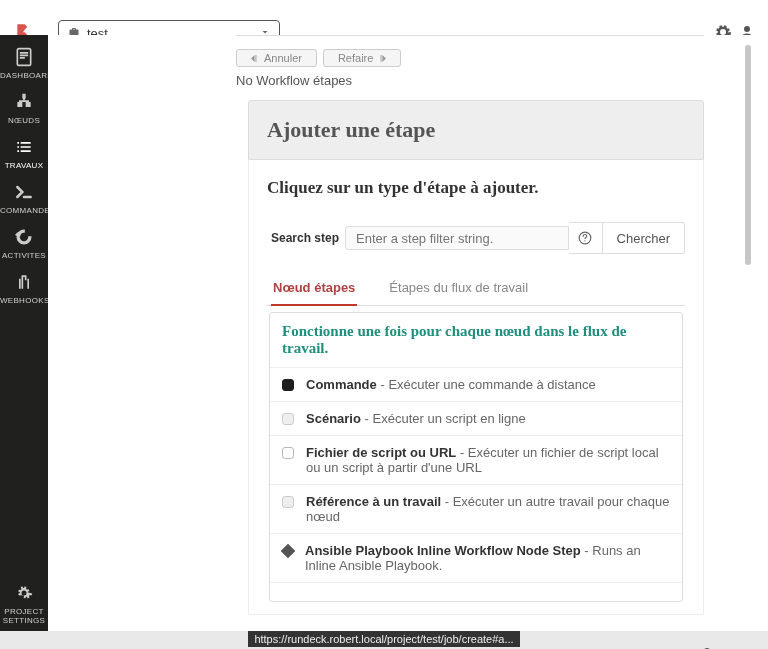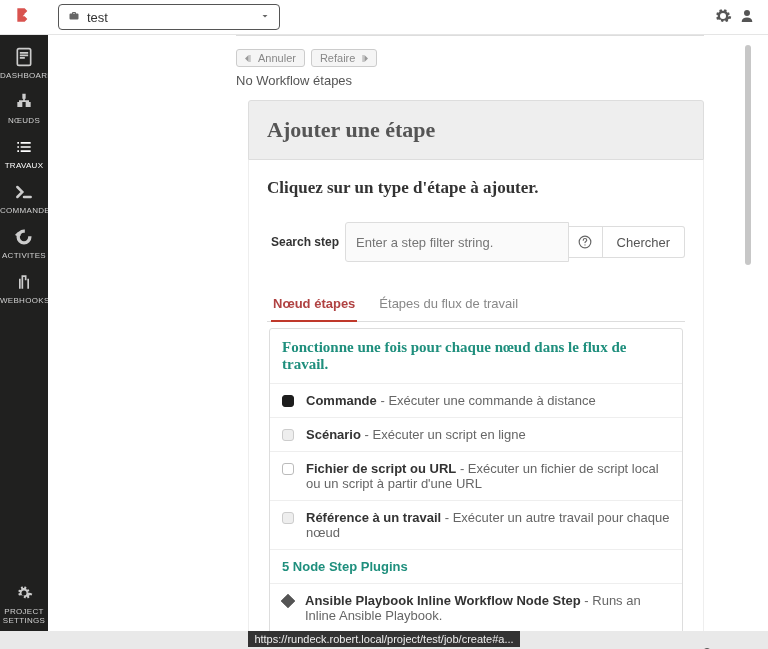--- a/index.html
+++ b/index.html
@@ -1,18 +1,18 @@
 <!DOCTYPE html>
 <html><head>
 <meta charset="utf-8">
 <style>
   * { box-sizing: border-box; margin: 0; padding: 0; }
   html, body { width: 768px; height: 649px; font-family: -apple-system, "Helvetica Neue", Arial, sans-serif; font-size: 13px; color: #333; background: #fff; overflow: hidden; }
   
-  .topbar { position: absolute; top: 0; left: 0; right: 0; height: 35px; background: #fff; border-bottom: 1px solid #e5e5e5; display: flex; align-items: center; }
+  .topbar { position: absolute; top: 16px; left: 0; right: 0; height: 35px; background: #fff; border-bottom: 1px solid #e5e5e5; display: flex; align-items: center; }
   .brand { width: 48px; display:flex; align-items:center; justify-content:center; height:35px; }
   .brand svg { width: 20px; height: 20px; }
   .project-select { margin-left: 10px; width: 222px; height: 26px; border: 1px solid #555; border-radius: 4px; display:flex; align-items:center; padding: 0 8px; justify-content: space-between; font-size: 13px; color:#333; }
   .project-select .proj-left { display:flex; align-items:center; gap:6px; }
   .top-icons { margin-left:auto; margin-right:12px; display:flex; gap:6px; color:#555; }
   .top-icons svg { width:18px; height:18px; }
 
   
   .leftnav { position:absolute; top:35px; bottom:18px; left:0; width:48px; background:#20201f; display:flex; flex-direction:column; align-items:center; padding-top:6px; }
   .nav-item { width:48px; padding:6px 0 6px 0; text-align:center; color:#d0d0d0; font-size:8px; letter-spacing:.3px; cursor:pointer; }
@@ -23,38 +23,38 @@
 
   
   .main { position:absolute; top:35px; left:48px; right:0; bottom:18px; overflow:hidden; background:#fff; }
   .scroll-area { position:absolute; top:0; left:0; right:24px; bottom:0; overflow:auto; }
   .scroll-track { position:absolute; top:0; right:16px; bottom:0; width:8px; }
   .scroll-thumb { position:absolute; top:10px; width:6px; right:1px; height:220px; background:#c7c7c7; border-radius:3px; }
 
   .content { padding: 0 0 40px 0; }
   .top-rule { border-top:1px solid #ddd; margin: 0 40px 0 188px; height:10px;}
   .undo-row { margin-left:188px; margin-top:4px; display:flex; gap:6px; }
-  .chipbtn { border:1px solid #ccc; border-radius:3px; background:#f5f5f5; color:#888; font-size:11px; padding:2px 8px; display:inline-flex; align-items:center; gap:4px; }
+  .chipbtn { border:1px solid #ccc; border-radius:3px; background:#f5f5f5; color:#888; font-size:11px; padding:2px 14px; display:inline-flex; align-items:center; gap:4px; }
   .chipbtn svg { width:9px; height:9px; fill:#999; }
   .msg-empty { margin-left:188px; margin-top:6px; color:#555; font-size:13px; }
 
   .panel-hdr { margin:12px 40px 0 200px; background:#eeeeee; border:1px solid #ddd; border-radius:3px 3px 0 0; padding:16px 18px; }
   .panel-hdr h2 { font-size:22px; font-weight:700; color:#555; font-family: Georgia, 'Times New Roman', serif; }
 
   .panel-body { margin:0 40px 0 200px; border:1px solid #eee; border-top:none; padding:18px 18px 8px 18px; background:#fff; }
   .panel-body h3 { font-size:17px; font-weight:700; color:#333; font-family: Georgia, 'Times New Roman', serif; margin-bottom:16px; }
 
   .search-row { display:flex; align-items:center; gap:0; padding:8px 0 18px 4px; }
   .search-label { font-size:12px; font-weight:600; color:#333; width:74px; }
-  .search-input { flex:1; height:40px; border:1px solid #ddd; background:#fafafa; padding:0 10px; font-size:13px; color:#888; border-radius:3px 0 0 3px; }
+  .search-input { flex:1; height:24px; border:1px solid #ddd; background:#fafafa; padding:0 10px; font-size:13px; color:#888; border-radius:3px 0 0 3px; }
   .help-btn { width:34px; height:32px; border:1px solid #ddd; border-left:none; display:flex; align-items:center; justify-content:center; color:#666; background:#fff; }
   .help-btn svg { width:14px; height:14px; fill:#666; }
   .search-btn { height:32px; border:1px solid #ddd; border-left:none; padding:0 14px; background:#fff; font-size:13px; color:#555; border-radius:0 3px 3px 0; }
 
-  .tab-row { display:flex; gap:20px; border-bottom:1px solid #ddd; padding:0 4px; margin-top:8px; }
+  .tab-row { display:flex; gap:30px; border-bottom:1px solid #ddd; padding:0 4px; margin-top:0; }
   .tab { padding:8px 2px 9px 2px; font-size:13px; color:#888; cursor:pointer; }
   .tab.active { color:#b04242; font-weight:600; border-bottom:2px solid #c0392b; margin-bottom:-1px; }
 
   .step-list { border:1px solid #ddd; border-radius:3px; margin:6px 2px 4px 2px; }
   .step-hdr { padding:10px 12px; font-size:15px; font-weight:700; color:#1f8f7d; font-family: Georgia, 'Times New Roman', serif; border-bottom:1px solid #eee; }
   .step-item { padding:9px 12px; font-size:13px; border-bottom:1px solid #eee; display:flex; align-items:flex-start; gap:12px; cursor:pointer; }
   .step-item:last-child { border-bottom:none; }
   .step-item .sq { width:12px; height:12px; border-radius:3px; margin-top:2px; flex:0 0 12px; }
   .sq-term { background:#1d1d1d; border:1px solid #1d1d1d; }
   .sq-grey { background:#eee; border:1px solid #ccc; }
@@ -213,21 +213,20 @@
           </div>
           <div class="step-item">
             <span class="sq sq-doc"></span>
             <span><span class="strong">Fichier de script ou URL</span> <span class="dash">- </span><span class="dash">Exécuter un fichier de script local ou un script à partir d'une URL</span></span>
           </div>
           <div class="step-item">
             <span class="sq sq-grey"></span>
             <span><span class="strong">Référence à un travail</span> <span class="dash">- </span><span class="dash">Exécuter un autre travail pour chaque nœud</span></span>
           </div>
 
-          <div class="plugin-hdr">5 Node Step Plugins</div>
 
           <div class="step-item">
             <span class="sq-dia"></span>
             <span><span class="strong">Ansible Playbook Inline Workflow Node Step</span> <span class="dash">- </span><span class="dash">Runs an Inline Ansible Playbook.</span></span>
           </div>
           <div class="step-item">
             
             
           </div>
 

